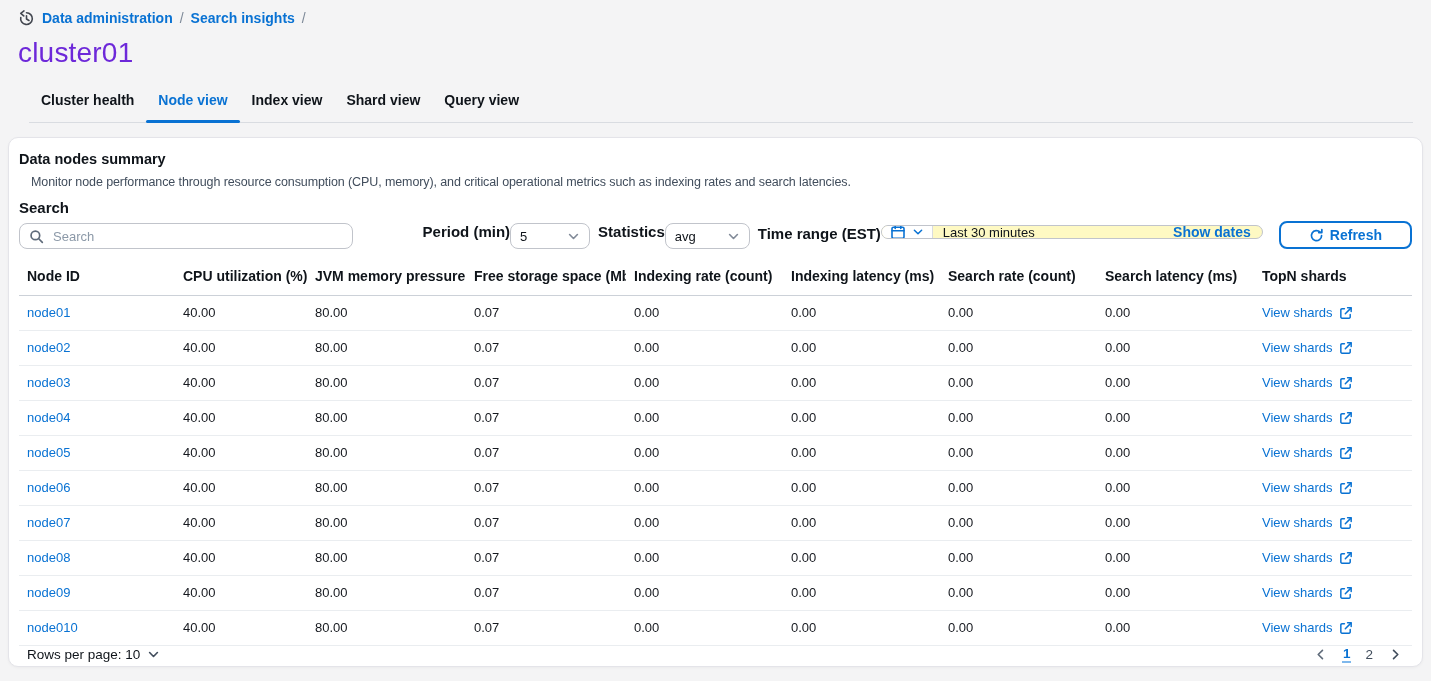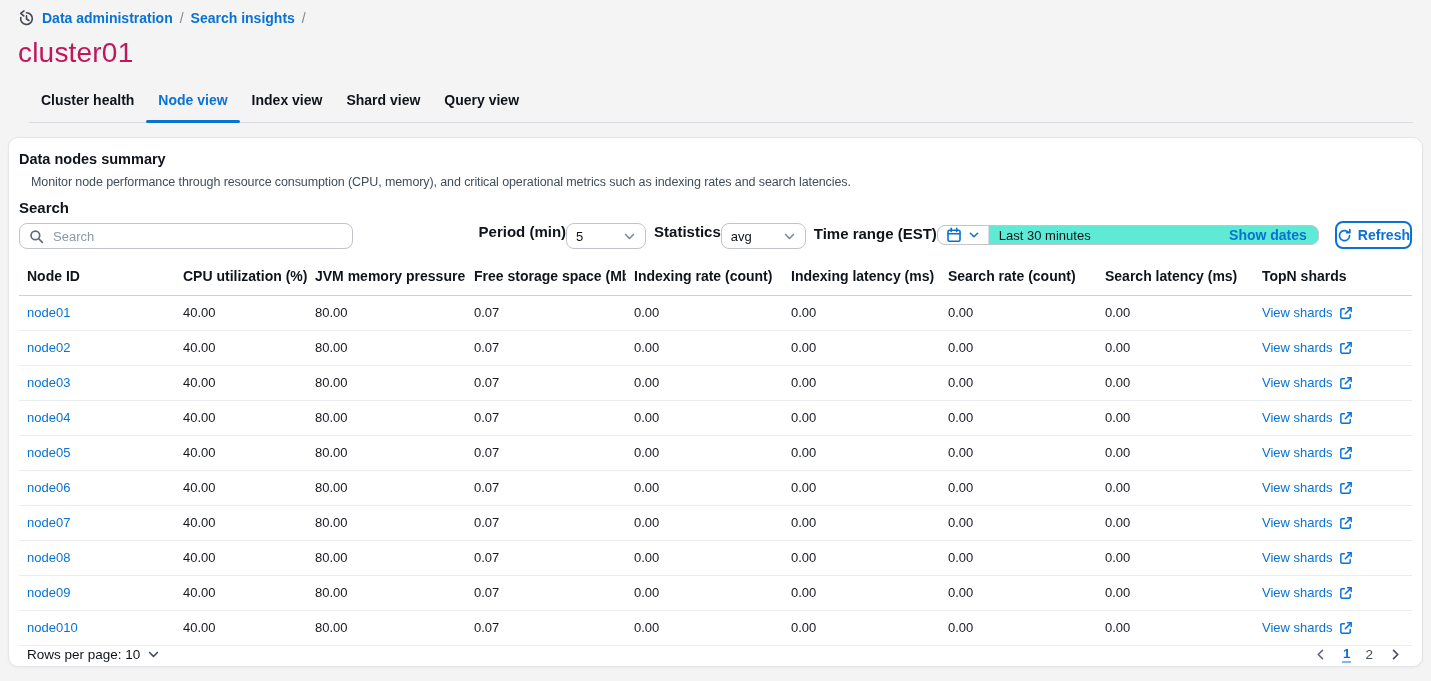--- a/index.html
+++ b/index.html
@@ -11,21 +11,21 @@
     color:#0f141a;
   }
   a { cursor:pointer; }
 
   
   .topbar { padding:10px 18px 0 18px; }
   .breadcrumb { display:flex; align-items:flex-start; gap:7px; font-size:14px; font-weight:600; height:18px; }
   .breadcrumb .bc-icon { display:flex; align-items:center; }
   .breadcrumb a { color:#0972d3; text-decoration:none; }
   .bc-sep { color:#7d8998; font-weight:400; }
-  h1.page-title { margin:9px 0 0 0; font-size:28px; font-weight:500; color:#be185d; letter-spacing:.2px; }
+  h1.page-title { margin:9px 0 0 0; font-size:28px; font-weight:500; color:#6d28d9; letter-spacing:.2px; }
 
   .tabs { display:flex; margin:23px 0 0 11px; border-bottom:1px solid #d9dce1; }
   .tab { padding:0 12px 14px 12px; font-size:14px; font-weight:600; color:#0f141a; position:relative; cursor:pointer; white-space:nowrap; }
   .tab.active { color:#0972d3; }
   .tab.active::after { content:""; position:absolute; left:0; right:0; bottom:-1px; height:3px; background:#0972d3; border-radius:2px; }
 
   
   .panel {
     margin:14px 8px 0 8px;
     background:#fff;
@@ -47,26 +47,26 @@
   .search-input-wrap input { border:none; outline:none; flex:1; font-size:13px; font-family:inherit; color:#0f141a; background:transparent; min-width:0; }
   .search-input-wrap input::placeholder { color:#8c99a8; }
 
   .filters { margin-left:auto; display:flex; align-items:flex-end; gap:8px; }
   .filter { display:flex; }
   .select { height:26px; border:1px solid #c1c4cb; border-radius:8px; background:#fff; display:flex; align-items:center; justify-content:space-between; padding:0 9px; font-size:13px; color:#0f141a; cursor:pointer; }
   .select .chev { color:#818a98; display:flex; }
   .f-period .select { width:80px; }
   .f-stats .select { width:85px; }
 
-  .time-range-control { width:382px; height:20px; border:1px solid #c1c4cb; border-radius:8px; background:#5eead4; display:flex; align-items:center; overflow:hidden; }
+  .time-range-control { width:382px; height:14px; border:1px solid #c1c4cb; border-radius:8px; background:#fef9c3; display:flex; align-items:center; overflow:hidden; }
   .cal-btn { display:flex; align-items:center; gap:6px; height:100%; padding:0 8px; background:#fff; border:none; border-right:1px solid #d8dbe0; color:#0972d3; cursor:pointer; }
   .tr-value { flex:1; font-size:13px; color:#0f141a; padding:0 10px; white-space:nowrap; }
   .show-dates { font-size:14px; font-weight:600; color:#0972d3; text-decoration:none; padding:0 11px; white-space:nowrap; }
 
-  .refresh-btn { height:28px; margin-left:8px; display:flex; align-items:center; gap:6px; padding:0 0; background:#fff; border:2px solid #0972d3; border-radius:8px; color:#0972d3; font-weight:700; font-size:14px; font-family:inherit; cursor:pointer; white-space:nowrap; }
+  .refresh-btn { height:28px; margin-left:8px; display:flex; align-items:center; gap:6px; padding:0 28px; background:#fff; border:2px solid #0972d3; border-radius:8px; color:#0972d3; font-weight:700; font-size:14px; font-family:inherit; cursor:pointer; white-space:nowrap; }
 
   
   table { width:100%; border-collapse:collapse; table-layout:fixed; margin-top:11px; }
   th { text-align:left; font-size:14px; font-weight:700; color:#0f141a; padding:8px 8px 11px 8px; border-bottom:1px solid #ccd1d8; white-space:nowrap; overflow:hidden; }
   td { font-size:13px; color:#16191f; padding:9px 8px 10px 8px; border-bottom:1px solid #eaedf0; white-space:nowrap; overflow:hidden; }
   td a.node-link { color:#0972d3; text-decoration:none; }
   .view-shards { display:inline-flex; align-items:center; gap:6px; color:#0972d3; text-decoration:none; font-size:13px; }
 
   
   .table-footer { display:flex; align-items:center; flex:1; padding:0 8px 4px 8px;justify-content:center; }

